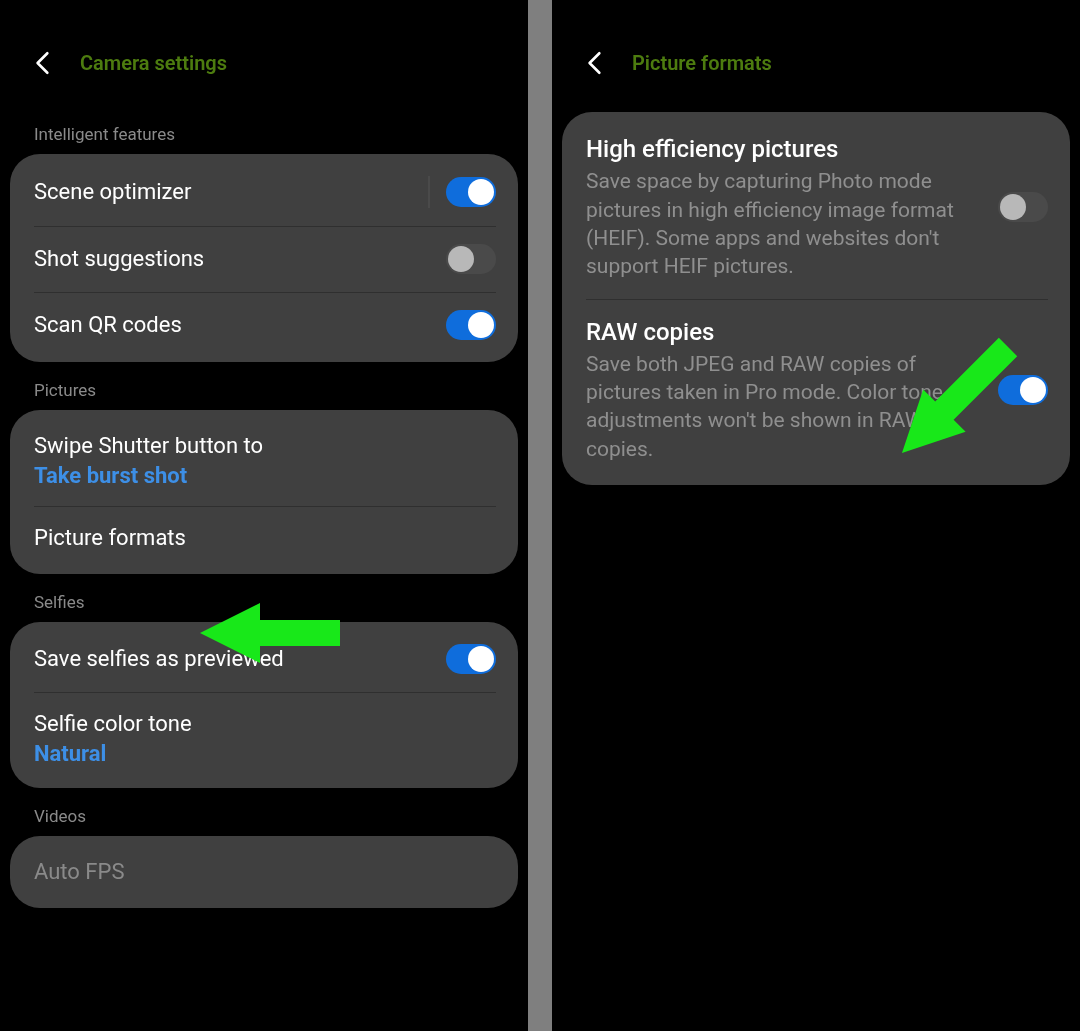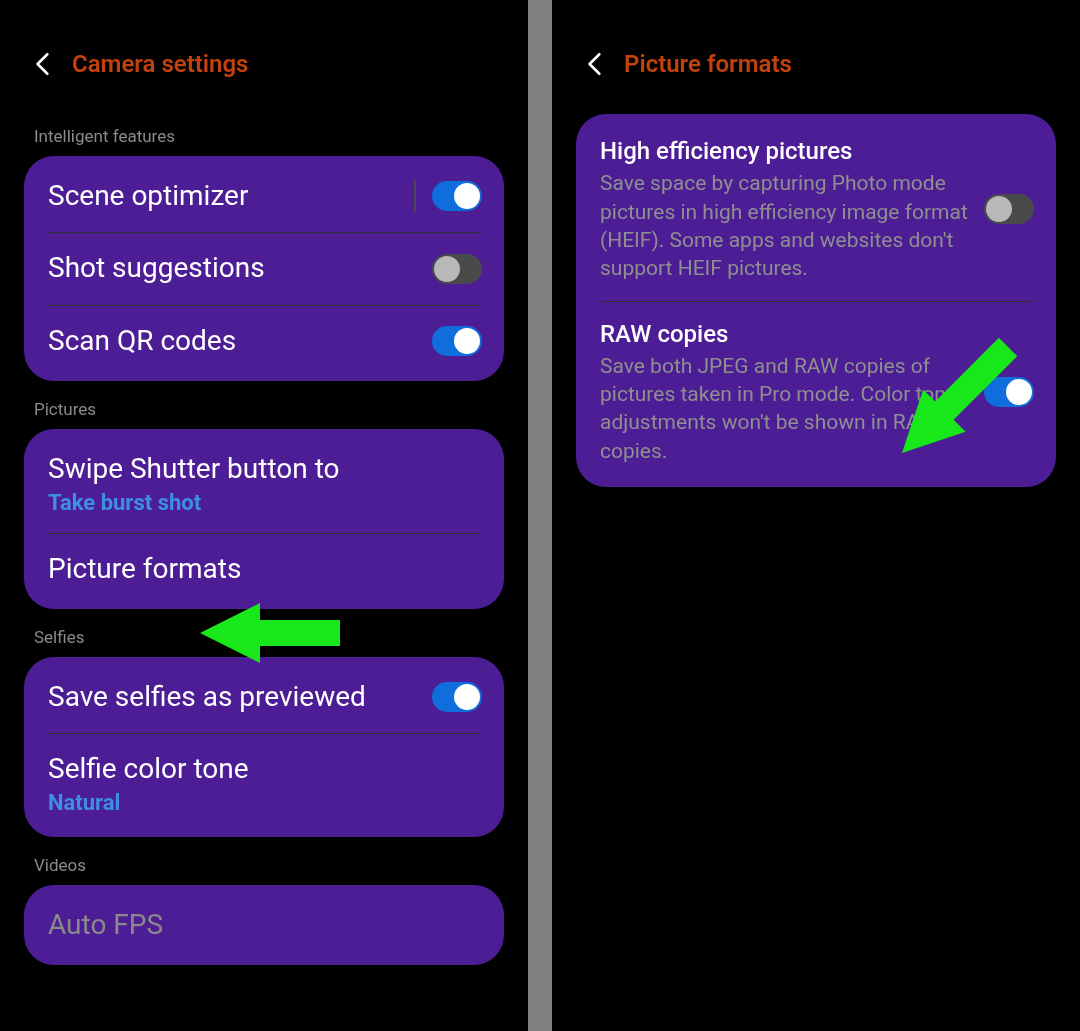--- a/index.html
+++ b/index.html
@@ -23,34 +23,34 @@
     display: flex;
     align-items: center;
     padding: 50px 20px 30px 30px;
   }
   .back-chevron {
     width: 26px; height: 26px;
     flex-shrink: 0;
   }
   .back-chevron svg { display: block; }
   .header-title {
-    color: #c2410c;
-    font-size: 24px;
+    color: #4d7c0f;
+    font-size: 20px;
     font-weight: 600;
-    margin-left: 16px;
+    margin-left: 24px;
   }
   .section-label {
     color: #8a8a8a;
     font-size: 17px;
     padding: 0 34px 10px 34px;
     margin-top: 18px;
   }
   .card {
-    background: #4c1d95;
-    margin: 0 24px;
+    background: #404040;
+    margin: 0 10px;
     border-radius: 30px;
     padding: 4px 0;
   }
   .row {
     display: flex;
     align-items: center;
     padding: 18px 22px 18px 24px;
     position: relative;
   }
   .row + .row::before {
@@ -58,21 +58,21 @@
     position: absolute;
     top: 0;
     left: 24px;
     right: 22px;
     height: 1px;
     background: #2f2f2f;
   }
   .row-text { flex: 1; padding-right: 12px; }
   .row-title {
     color: #fff;
-    font-size: 28px;
+    font-size: 22px;
     font-weight: 400;
     line-height: 1.3;
   }
   .row-title-lg { font-size: 24px; font-weight: 500; }
   .row-desc {
     color: #8f8f8f;
     font-size: 21px;
     line-height: 1.35;
     margin-top: 2px;
   }

